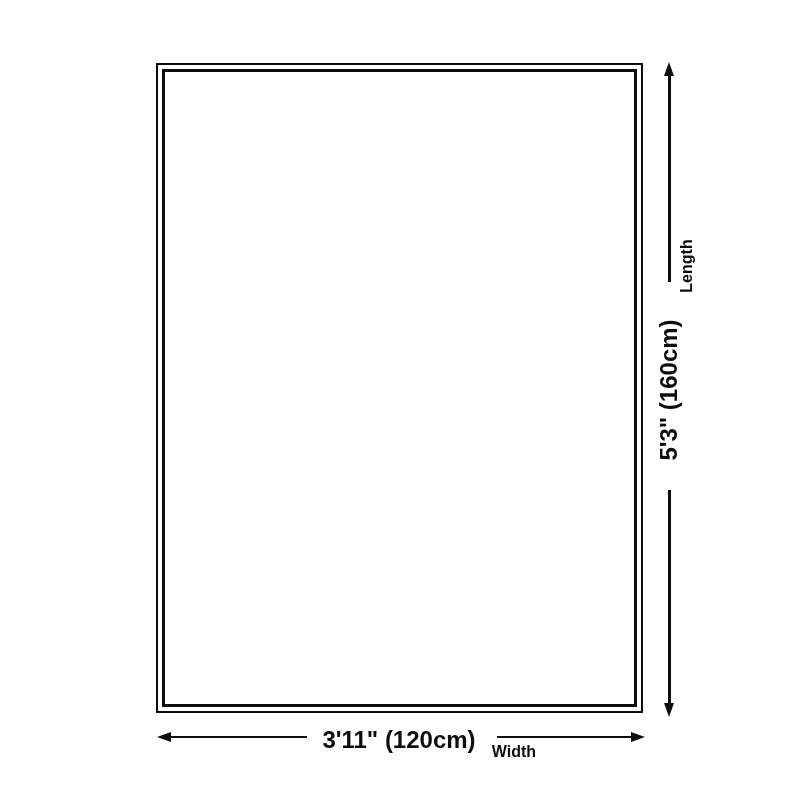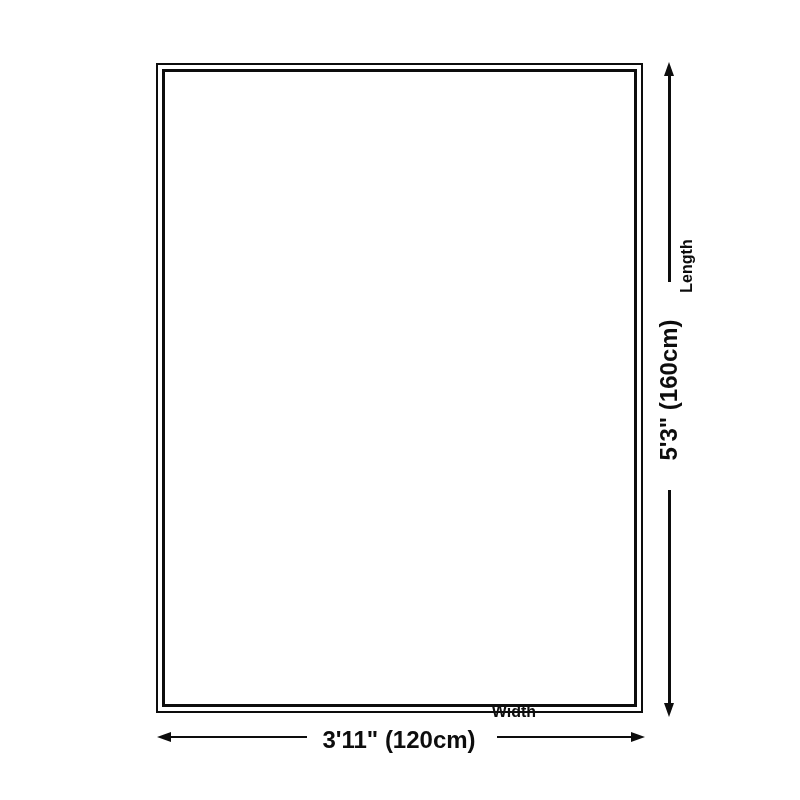--- a/index.html
+++ b/index.html
@@ -99,21 +99,21 @@
   }
   .v-center {
     transform: translate(-50%, -50%) rotate(-90deg);
   }
   .h-center {
     transform: translate(-50%, -50%);
   }
   .length-value { left: 669px; top: 390px; }
   .length-caption { left: 687px; top: 266px; }
   .width-value { left: 399px; top: 740px; }
-  .width-caption { left: 514px; top: 712px; }
+  .width-caption { left: 514px; top: 752px; }
 </style>
 </head>
 <body>
 
 <div class="canvas">
 
   <div class="rect-outer">
     <div class="rect-inner"></div>
   </div>
 

